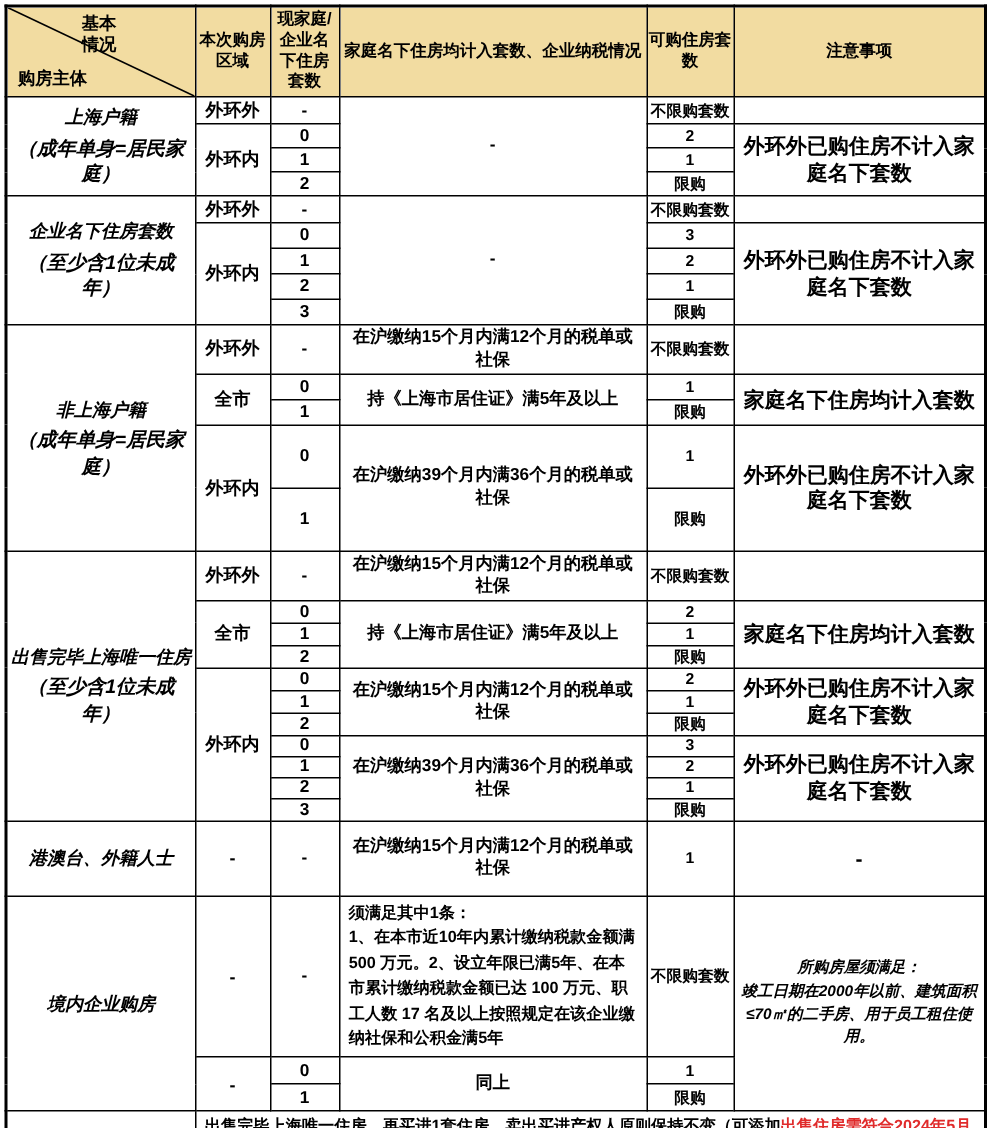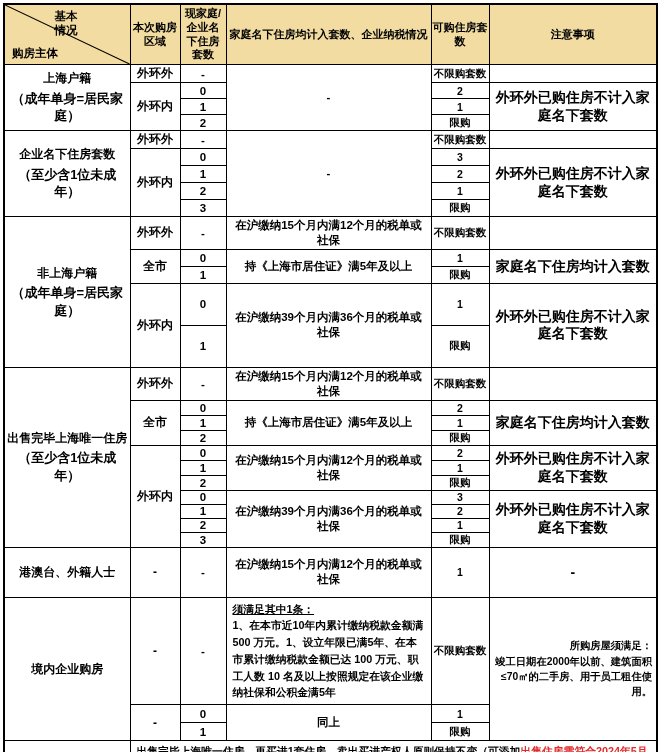--- a/index.html
+++ b/index.html
@@ -5,30 +5,30 @@
   html,body{margin:0;padding:0;background:#fff;}
   body{width:660px;height:752px;font-family:"Liberation Sans","DejaVu Sans",sans-serif;color:#000;}
   .wrap{position:relative;padding:3px;box-sizing:border-box;width:660px;height:752px;}
   table{border-collapse:collapse;table-layout:fixed;width:653px;border:2px solid var(--border);}
   th,td{border:1px solid var(--border);text-align:center;vertical-align:middle;padding:0 2px;font-weight:bold;overflow:hidden;background:#fff;}
   thead th{background:var(--header-bg);font-size:11px;line-height:1.25;padding:2px 1px;}
   .corner{position:relative;padding:0;}
   .corner svg{position:absolute;left:0;top:0;width:100%;height:100%;}
   .corner-top{position:absolute;top:4px;left:46px;width:30px;font-size:11.5px;line-height:1.25;display:block;}
   .corner-bottom{position:absolute;bottom:4px;left:7px;font-size:11.5px;display:block;}
-  .subject{font-size:12px;line-height:1.35;}
+  .subject{font-size:12px;line-height:1.35;font-style:italic;}
   .subject .sub{font-size:13px;margin-top:3px;}
   .region{font-size:12px;}
   .count{font-size:11.5px;}
   .tax{font-size:11.5px;line-height:1.3;padding:1px 6px;}
   .quota{font-size:10.5px;padding:0 1px;}
   .note{font-size:14px;line-height:1.25;padding:0 1px;}
   .tax-long{text-align:left;font-size:10.8px;line-height:1.55;padding:3px 6px;}
-  .tax-long .u{text-decoration:underline;}
-  .note-long{text-align:right;font-size:10.3px;line-height:1.5;padding:3px 4px;}
+  .tax-long .u{}
+  .note-long{text-align:center;font-size:10.3px;line-height:1.5;padding:3px 4px;font-style:italic;}
   .swap-cell{text-align:left;font-size:10.8px;line-height:1.6;padding:2px 6px;}
   .swap-cell .red{color:var(--annotation-red);}
   .watermark{position:absolute;right:4px;bottom:6px;font-size:19px;font-weight:bold;color:var(--watermark-red);opacity:.8;white-space:nowrap;pointer-events:none;letter-spacing:1px;}
 </style>
 </head>
 <body>
 
 <div class="wrap">
 <table>
   <colgroup>
@@ -219,21 +219,21 @@
     </tr>
 
     <tr style="height:100px">
       <td class="subject" rowspan="3">
         <div>境内企业购房</div>
       </td>
       <td class="region">-</td>
       <td class="count">-</td>
       <td class="tax-long">
         <div class="u">须满足其中1条：</div>
-        <div>1、在本市近10年内累计缴纳税款金额满 500 万元。1、设立年限已满5年、在本市累计缴纳税款金额已达 100 万元、职工人数 10 名及以上按照规定在该企业缴纳社保和公积金满5年</div>
+        <div>1、在本市近10年内累计缴纳税款金额满 500 万元。2、设立年限已满5年、在本市累计缴纳税款金额已达 100 万元、职工人数 17 名及以上按照规定在该企业缴纳社保和公积金满5年</div>
       </td>
       <td class="quota">不限购套数</td>
       <td class="note-long" rowspan="3">
         <div>所购房屋须满足：</div>
         <div>竣工日期在2000年以前、建筑面积≤70㎡的二手房、用于员工租住使用。</div>
       </td>
     </tr>
     <tr style="height:18px">
       <td class="region" rowspan="2">-</td>
       <td class="count">0</td>

